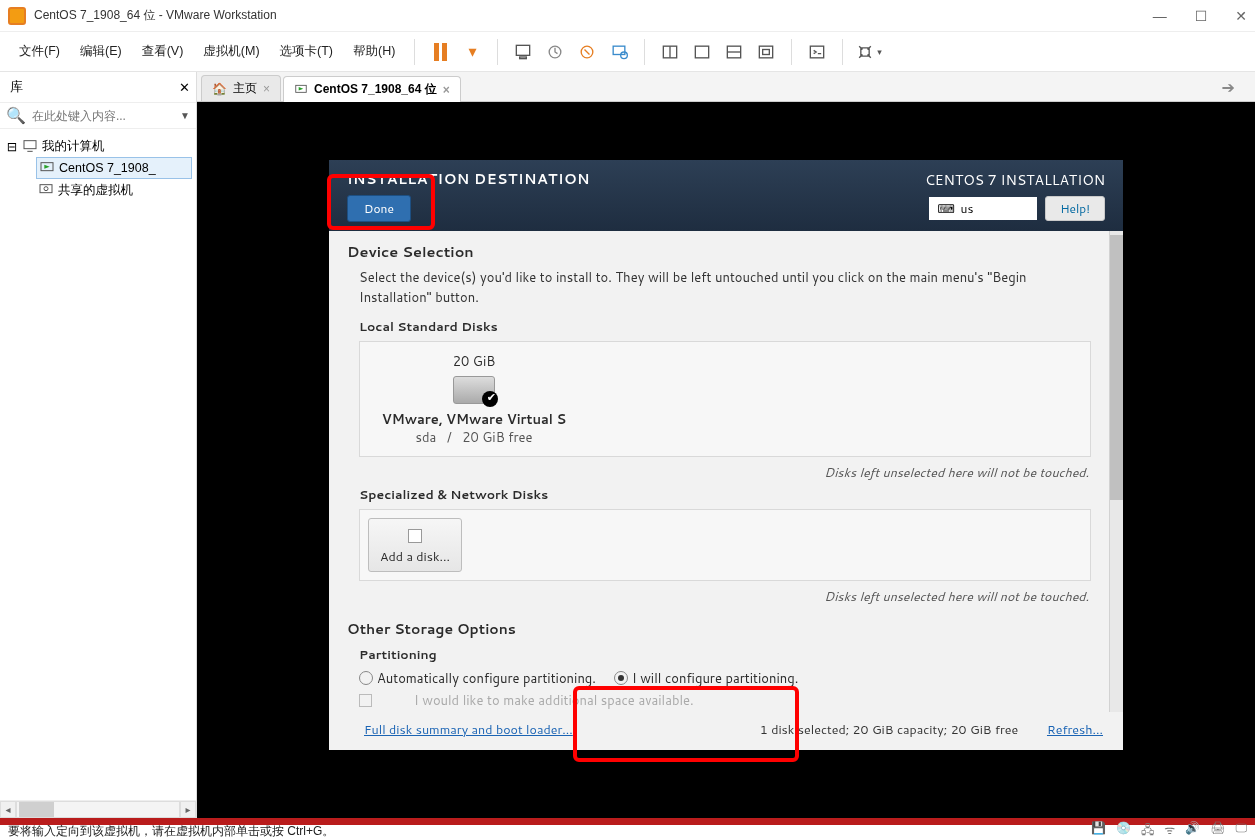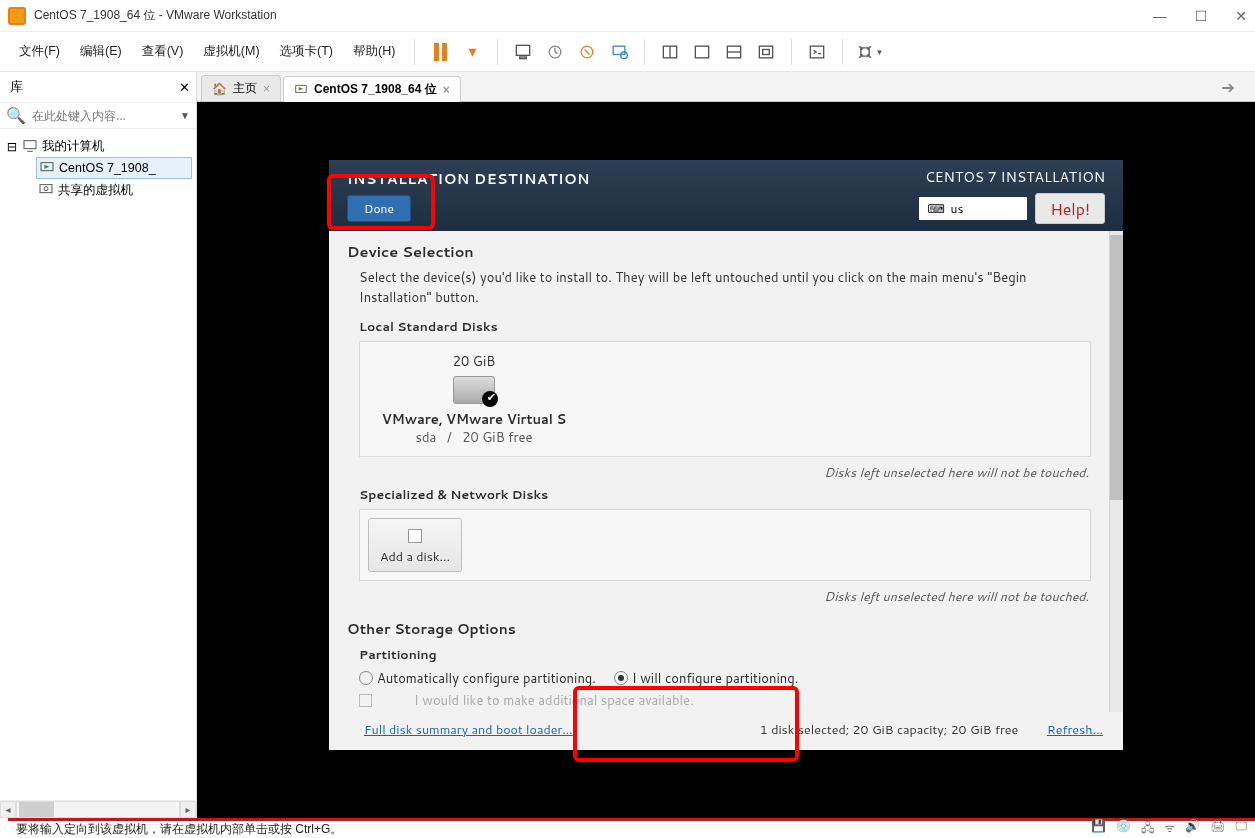--- a/index.html
+++ b/index.html
@@ -56,21 +56,21 @@
   
   .installer { width:794px; height:590px; background:#f2f2f2; font-family: "Cantarell","DejaVu Sans",sans-serif; display:flex; flex-direction:column; box-shadow:0 0 12px rgba(0,0,0,.6); position:relative; }
   .inst-header { height:71px; background: linear-gradient(#2d3f55,#1e2d40); color:#fff; padding:8px 18px; display:flex; align-items:center; justify-content:space-between; position:relative; }
   .inst-header .left { display:flex; flex-direction:column; gap:6px; }
   .inst-header .right { display:flex; flex-direction:column; align-items:flex-end; gap:6px; }
   .inst-title { font-size:14px; font-weight:bold; letter-spacing:0.5px; }
   .done-btn { background:#2f6fb0; color:#fff; border:1px solid #1d4f82; padding:4px 16px; border-radius:3px; font-size:12px; cursor:pointer; width:64px; text-align:center;}
   .inst-suite { font-size:14px; }
   .lang-help { display:flex; gap:8px; align-items:center; }
   .lang-box { background:#fff; color:#000; padding:3px 8px; width:108px; font-size:12px; display:flex; align-items:center; gap:6px; }
-  .help-btn { background:#e9e9e9; color:#b91c1c; border:1px solid #c9c9c9; padding:3px 14px; border-radius:3px; cursor:pointer; font-size:16px;}
+  .help-btn { background:#e9e9e9; color:#0369a1; border:1px solid #c9c9c9; padding:3px 14px; border-radius:3px; cursor:pointer; font-size:12px;}
 
   .inst-body { flex:1; display:flex; }
   .inst-main { flex:1; padding:10px 18px 0 18px; color:#2b2b2b; font-size:13px; position: relative; }
   .section-title { font-weight:bold; font-size:14.5px; margin-bottom:6px; }
   .section-sub { font-weight:bold; font-size:12.5px; margin-top:10px; }
   .desc { color:#333; margin:6px 0 4px; line-height:1.5; }
   .disk-frame { border:1px solid #d9d9d9; padding:10px 14px; background:#f7f7f7; margin-top:6px; }
   .disk { width:200px; display:flex; flex-direction:column; align-items:center; text-align:center; }
   .disk .cap { font-size:13px; margin-bottom:6px; }
   .disk .name { font-weight:bold; margin-top:6px; font-size:13px; }
@@ -93,21 +93,21 @@
   .link { color:#1b64b4; text-decoration:underline; cursor:pointer;margin-left:15px; }
   .foot-status { color:#333; }
 
   .installer .vscroll { width:14px; background:#e8e8e8; border-left:1px solid #d2d2d2; }
   .installer .vscroll .vthumb { width:100%; height:55%; background:#c0c0c0; margin-top:4px; }
 
   
   .annot { position:absolute; border:4px solid #f00; border-radius:6px; pointer-events:none; }
 
   
-  .statusbar { height:20px; border-top:3px solid #b91c1c; font-size:12px; color:#222; display:flex; align-items:center; padding:0 8px; gap:12px;margin-left:8px; }
+  .statusbar { height:20px; border-top:7px solid #b91c1c; font-size:12px; color:#222; display:flex; align-items:center; padding:0 8px; gap:12px; }
   .statusbar .right-icons { margin-left:auto; display:flex; gap:10px; color:#777;}
 </style>
 </head>
 <body>
 
 <div class="titlebar">
   <div class="logo"></div>
   <div>CentOS 7_1908_64 位 - VMware Workstation</div>
   <div class="win-controls">
     <span class="win-btn">—</span>

